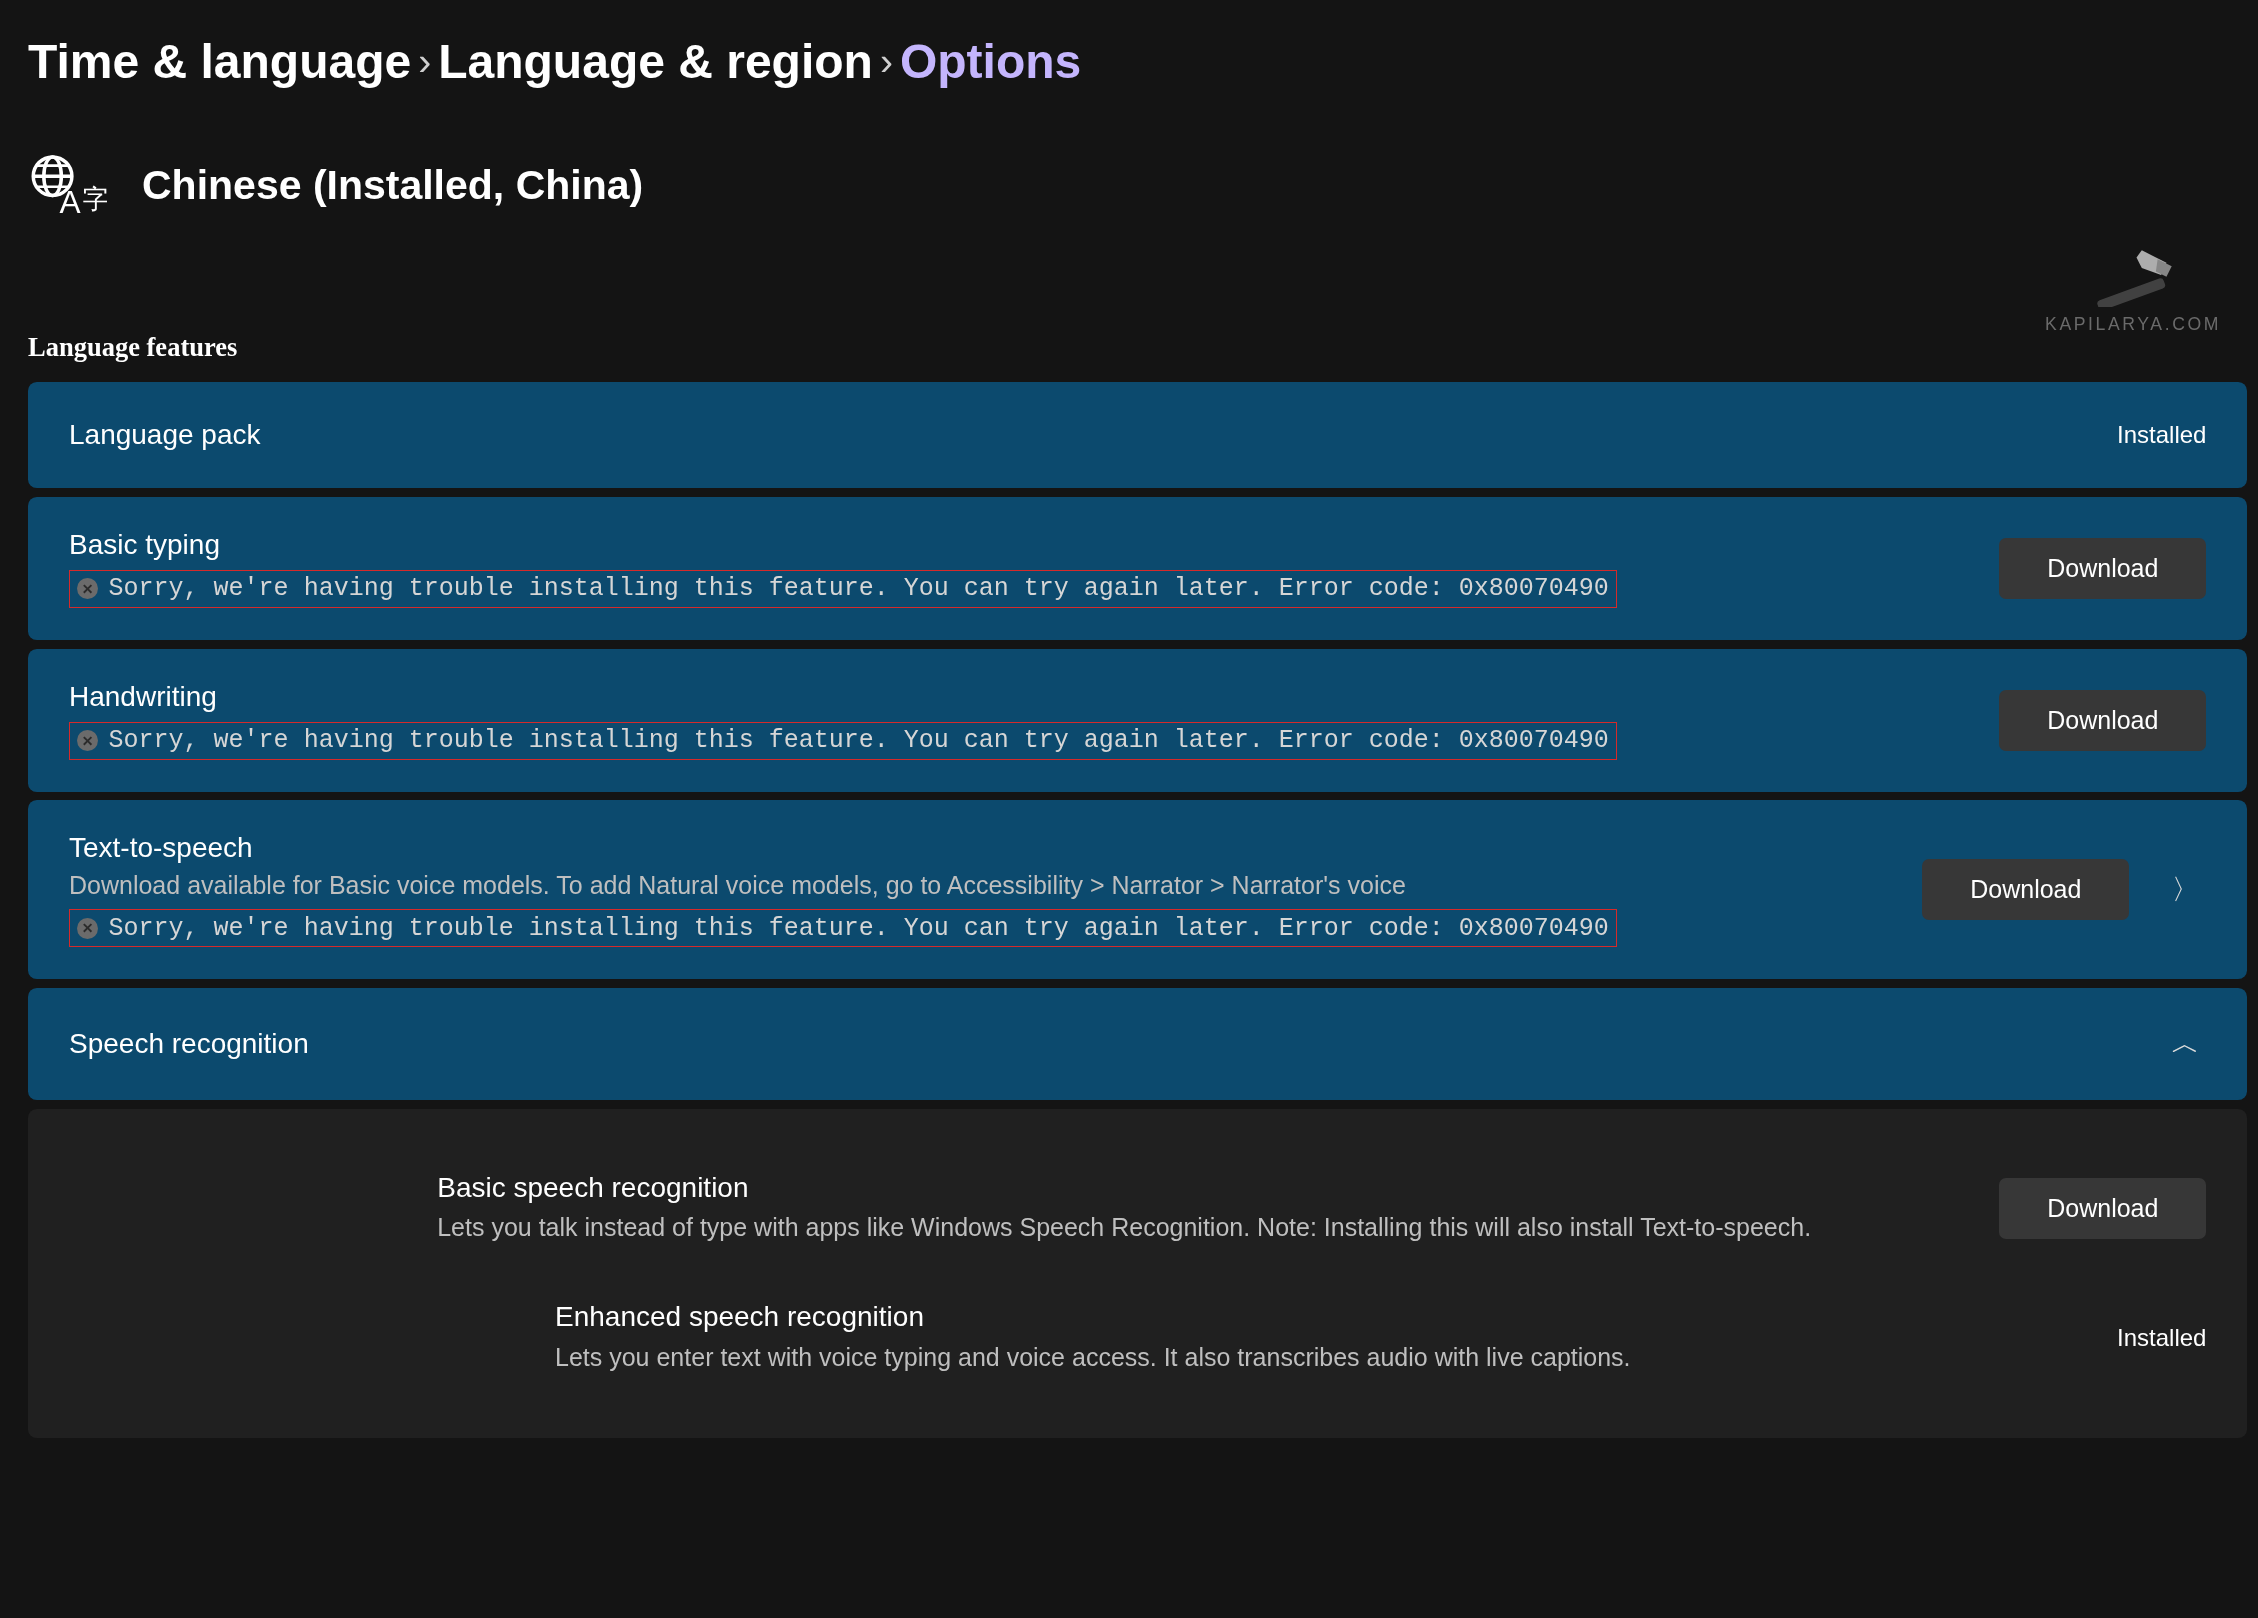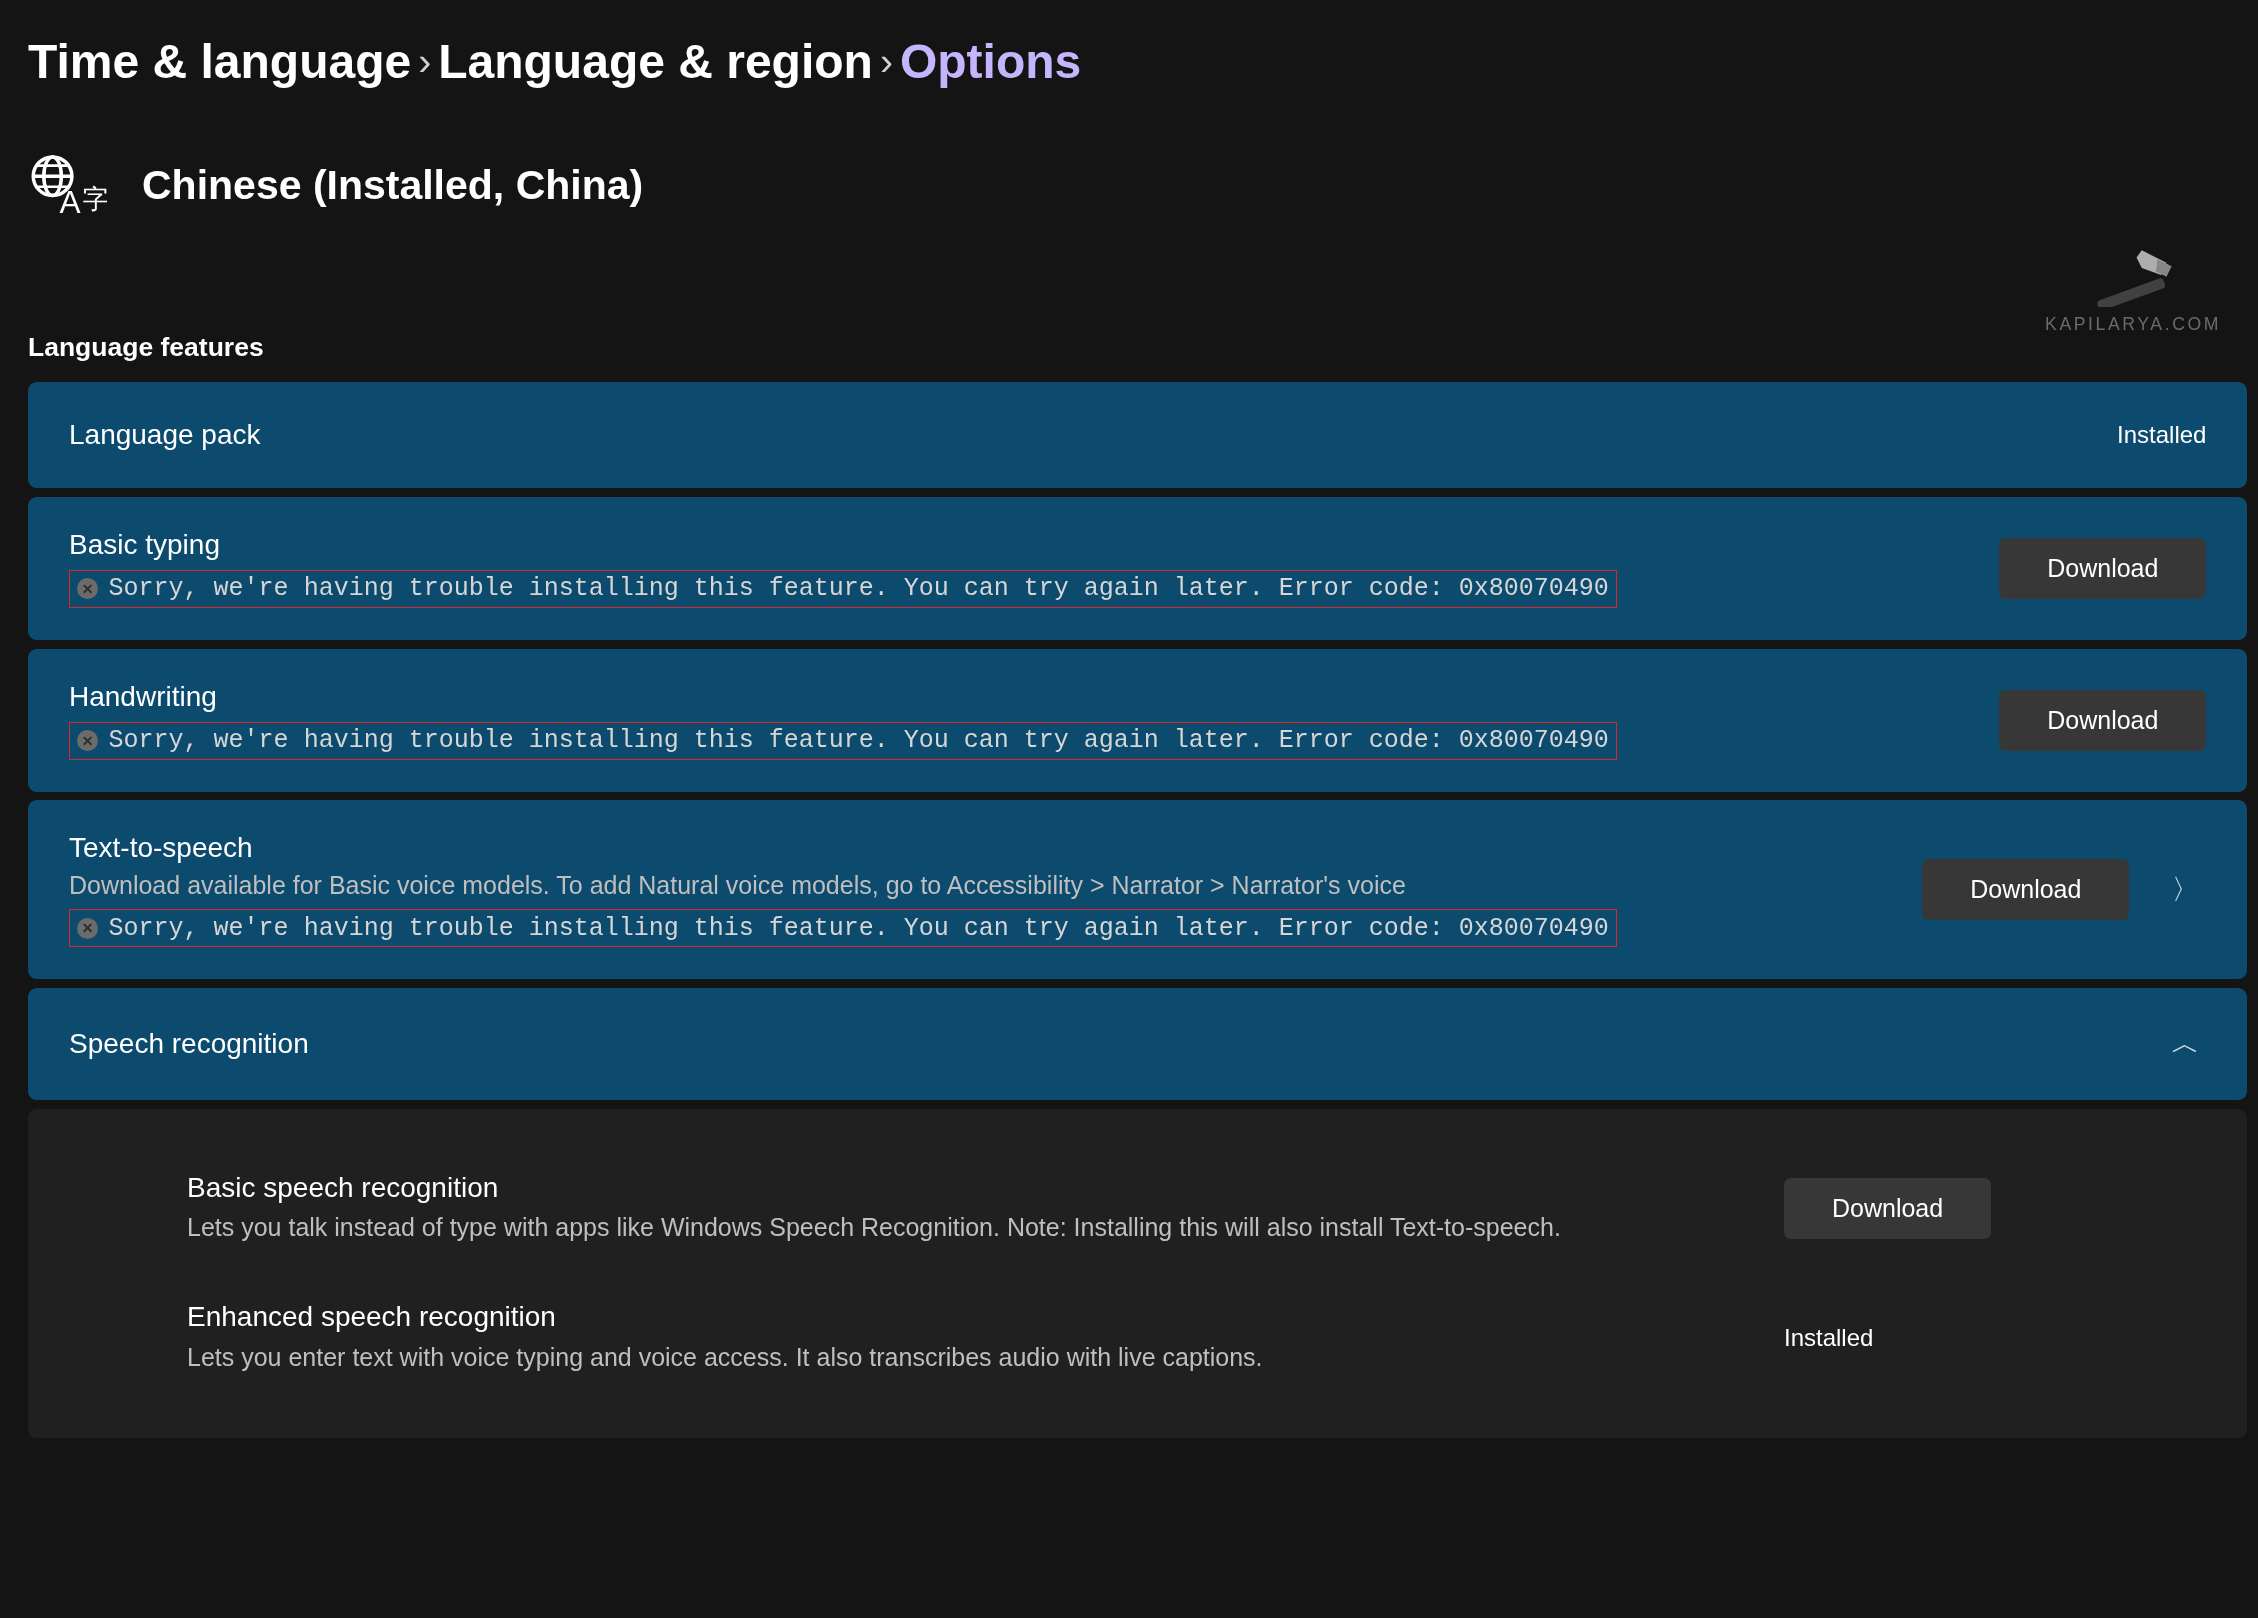--- a/index.html
+++ b/index.html
@@ -43,20 +43,21 @@
   }
   .lang-icon { width: 79px; height: 64px; }
   .lang-title {
     font-size: 41px;
     font-weight: 600;
   }
   .section-label {
     font-size: 26.5px;
     font-weight: 600;
     margin-bottom: 19.4px;
+    font-family: Liberation Serif, serif;
   }
   .card {
     background: #0c4a6e;
     border-radius: 8.8px;
     padding: 32px 41px;
     margin-bottom: 8.8px;
     display: flex;
     align-items: center;
     justify-content: space-between;
     gap: 35px;
@@ -120,22 +121,21 @@
   }
   .sub-list {
     background: #202020;
     border-radius: 8.8px;
     padding: 35px 41px 35px 159px;
     margin-bottom: 8.8px;
   }
   .sub-item {
     display: flex;
     align-items: center;
-    justify-content: flex-start;
-    gap: 35px;
+    justify-content: flex-end;
     padding: 28px 0;
   }
   .sub-item + .sub-item { border-top: 0; }
   .sub-item .info { flex: 1; max-width: 1562px; }
   .sub-item .name { font-size: 28px; font-weight: 400; }
   .sub-item .desc { font-size: 25px; color: #bfbfbf; margin-top: 5.3px; line-height: 1.45; }
   .watermark {
     position: absolute;
     top: 243px;
     right: 37px;

